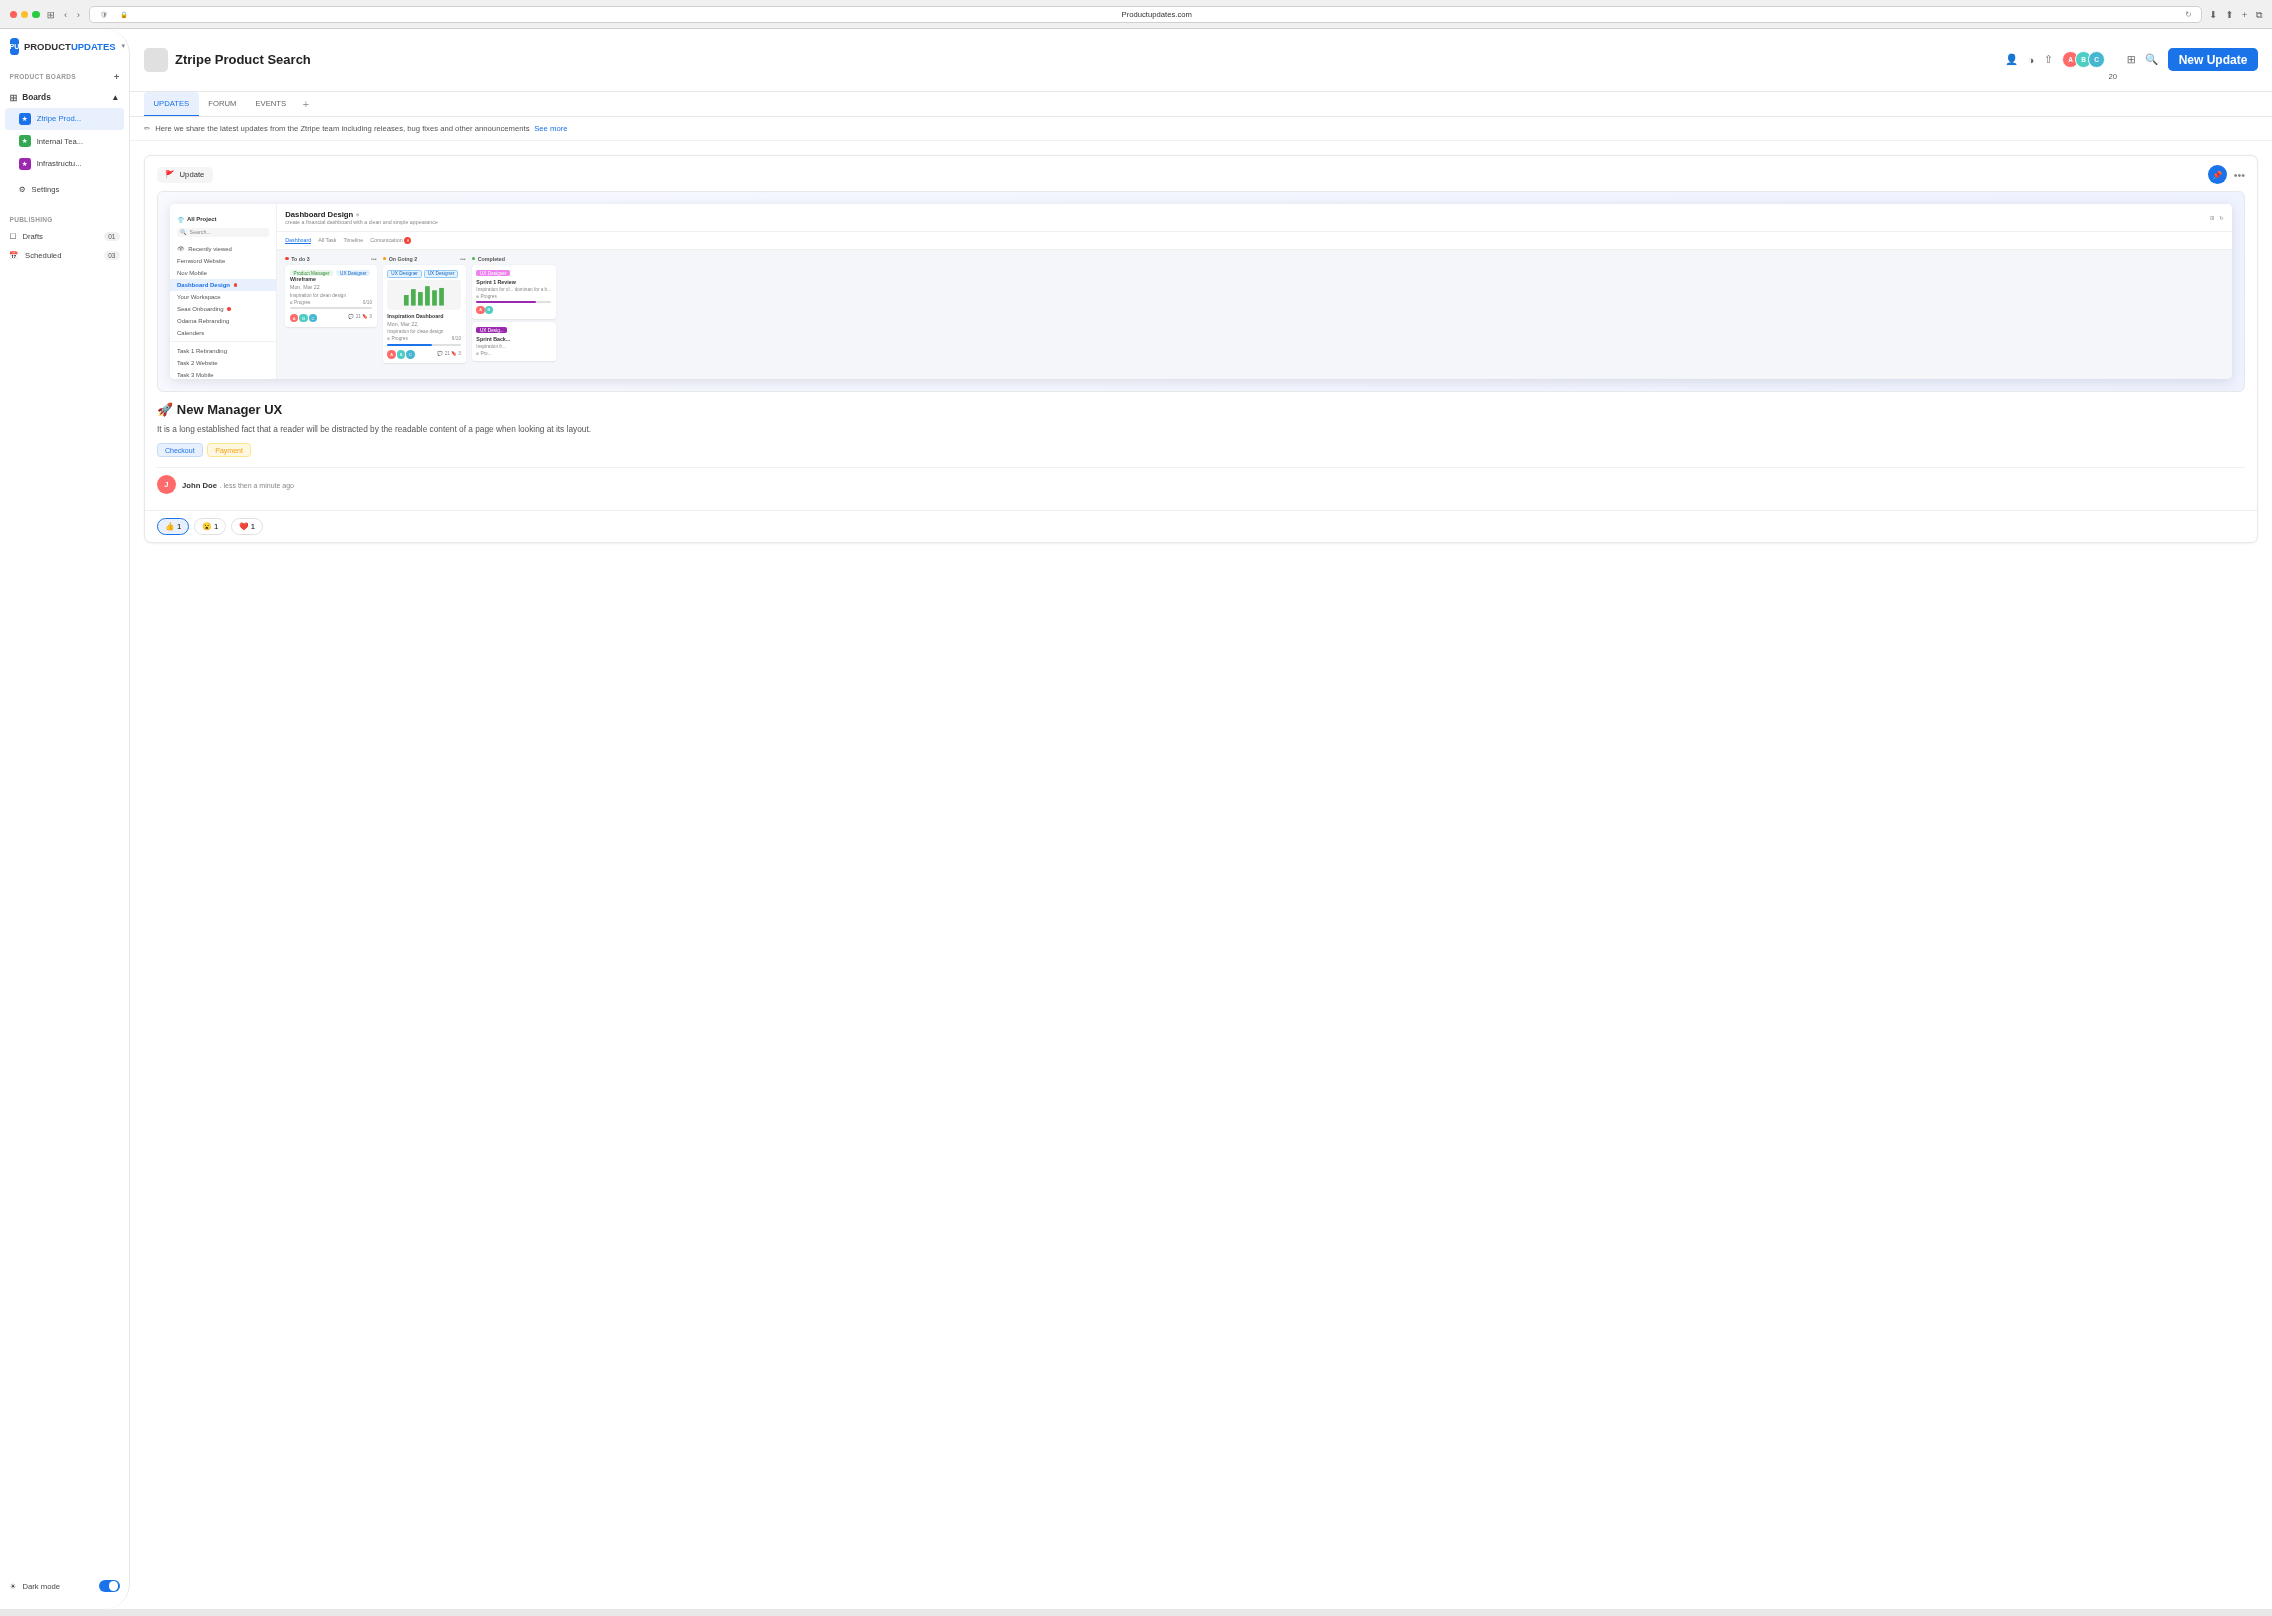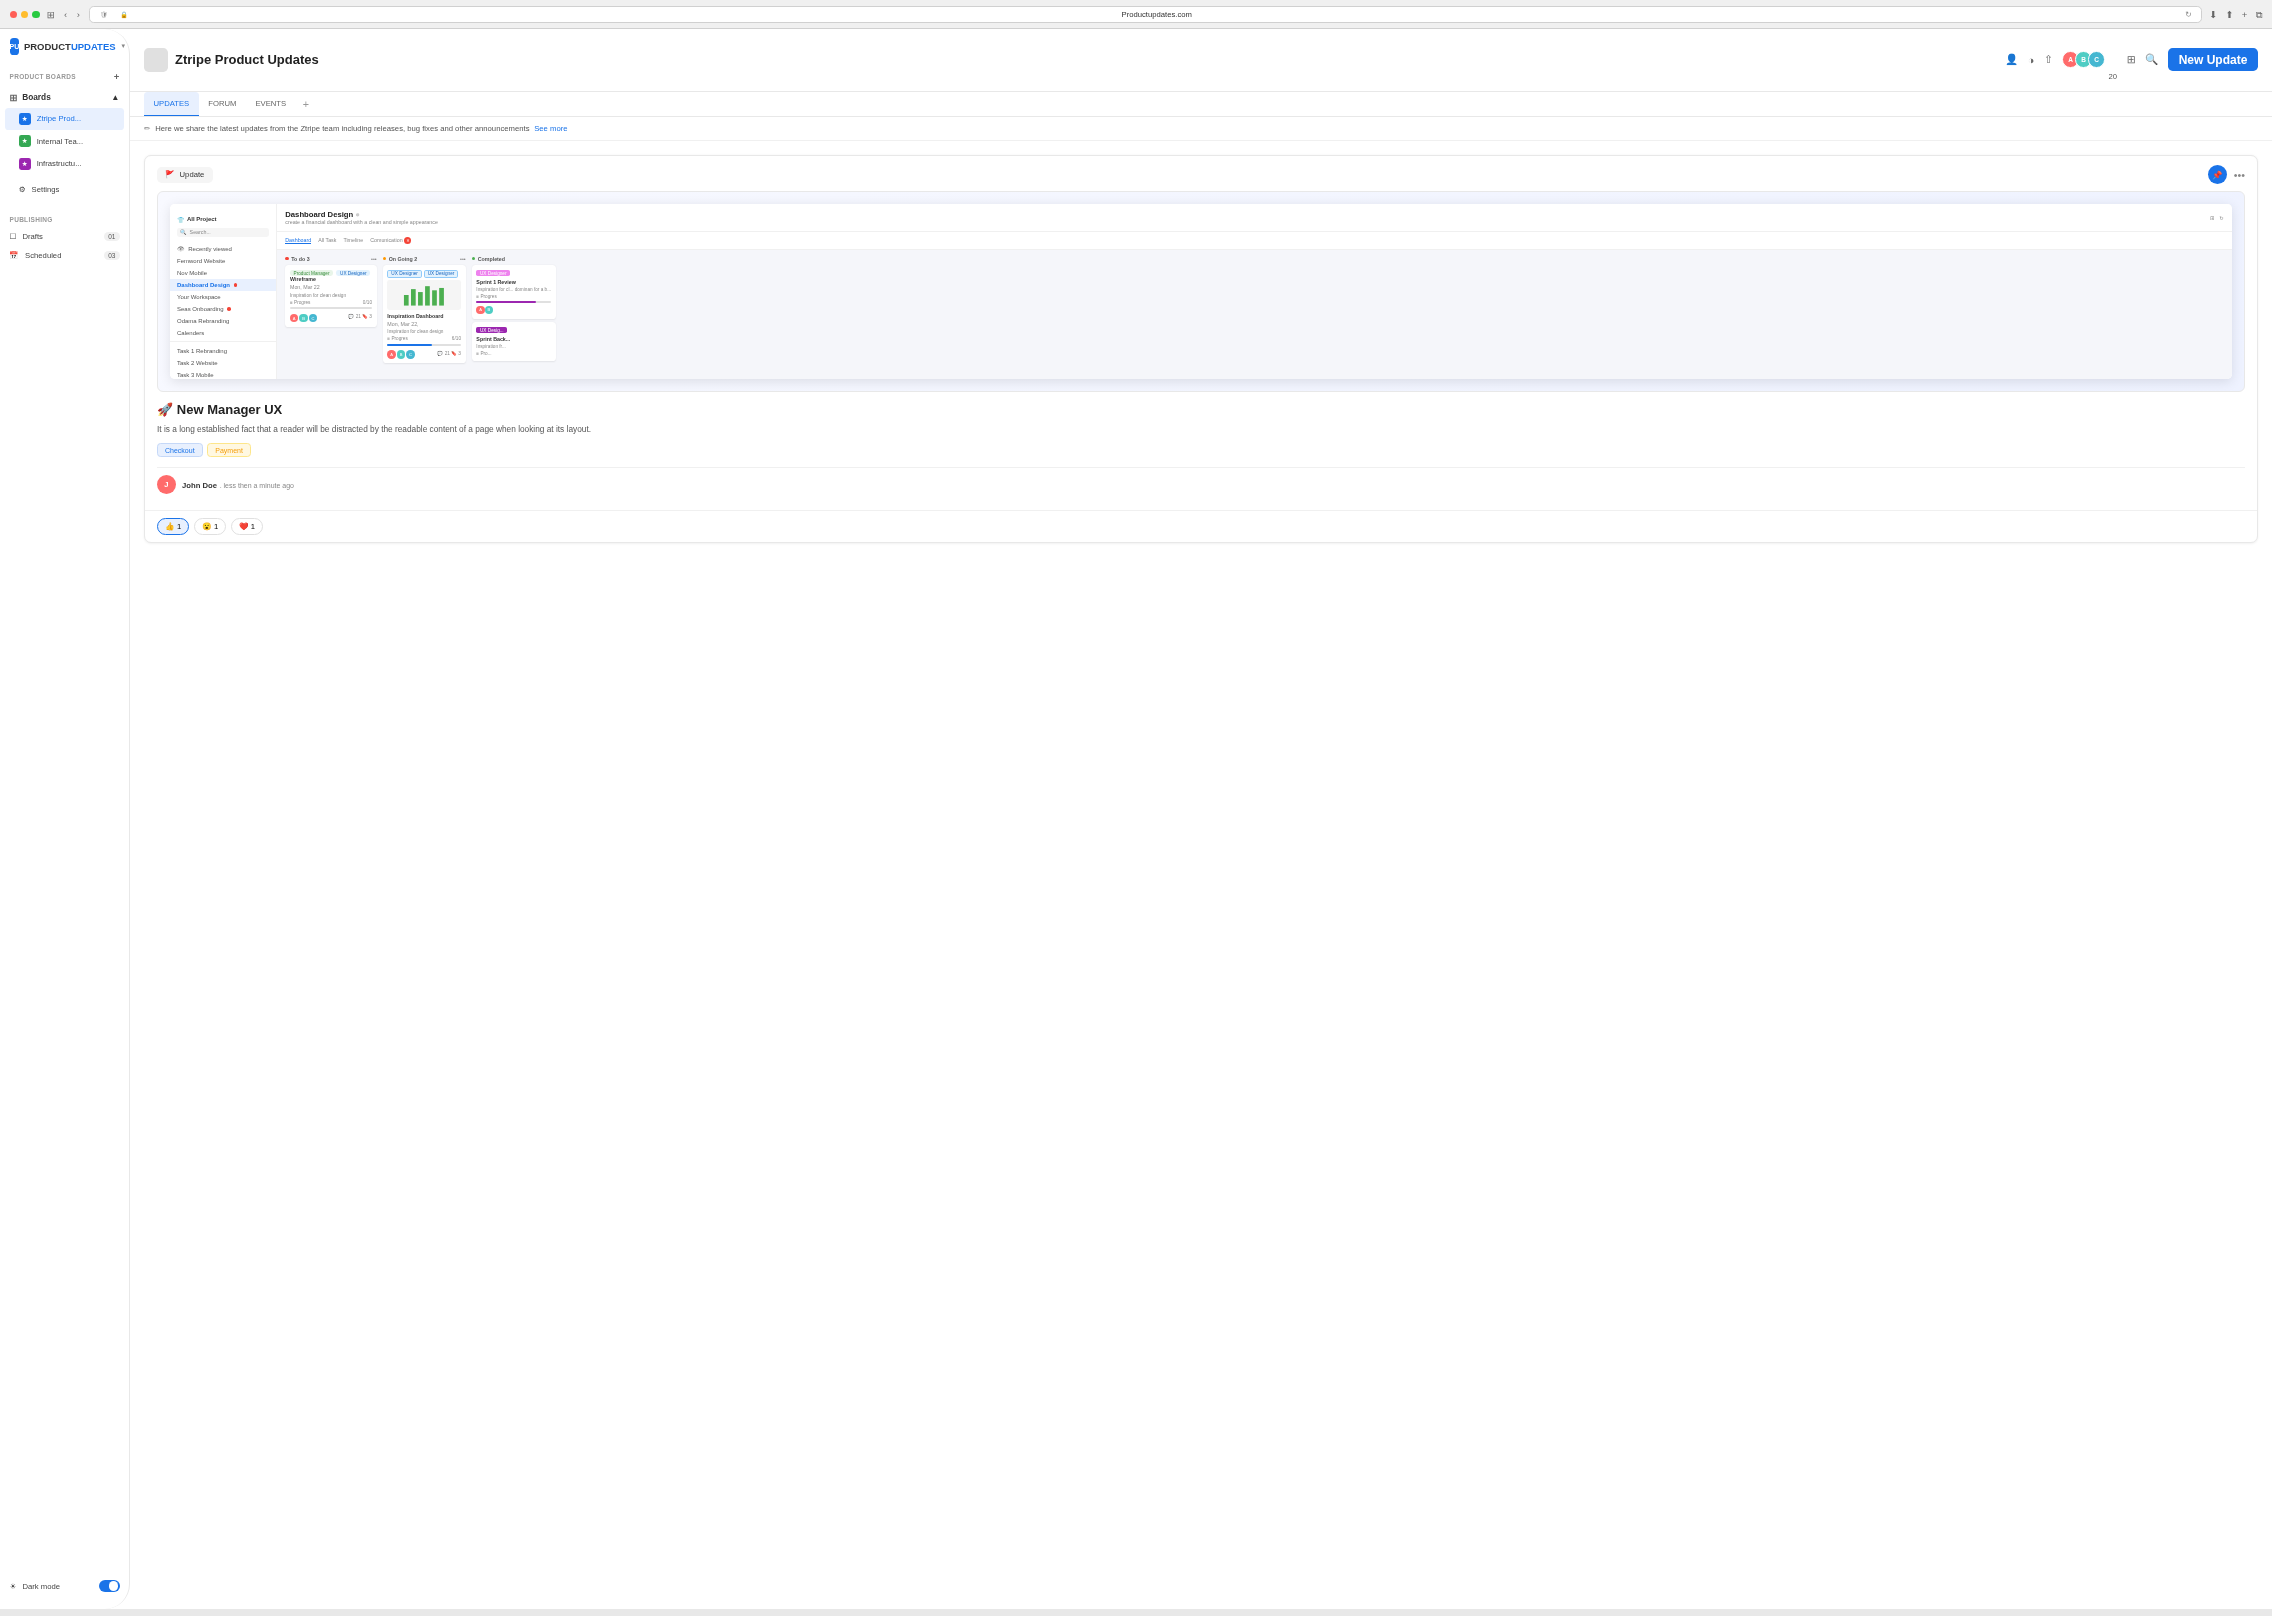--- a/index.html
+++ b/index.html
@@ -598,21 +598,21 @@
       <div class="toggle-switch">
         <div class="toggle-knob"></div>
       </div>
     </div>
   </div>
 
   <div class="main-content">
 
     <div class="page-header">
       <div class="page-icon"></div>
-      <span class="page-title">Ztripe Product Updates</span>
+      <span class="page-title">Ztripe Product Search</span>
       <div class="header-actions">
         <span class="header-icon">👤</span>
         <span class="header-icon">◑</span>
         <span class="header-icon">⇧</span>
         <div class="avatar-group">
           <div class="avatar av1">A</div>
           <div class="avatar av2">B</div>
           <div class="avatar av3">C</div>
           <span class="member-count">20</span>
         </div>

